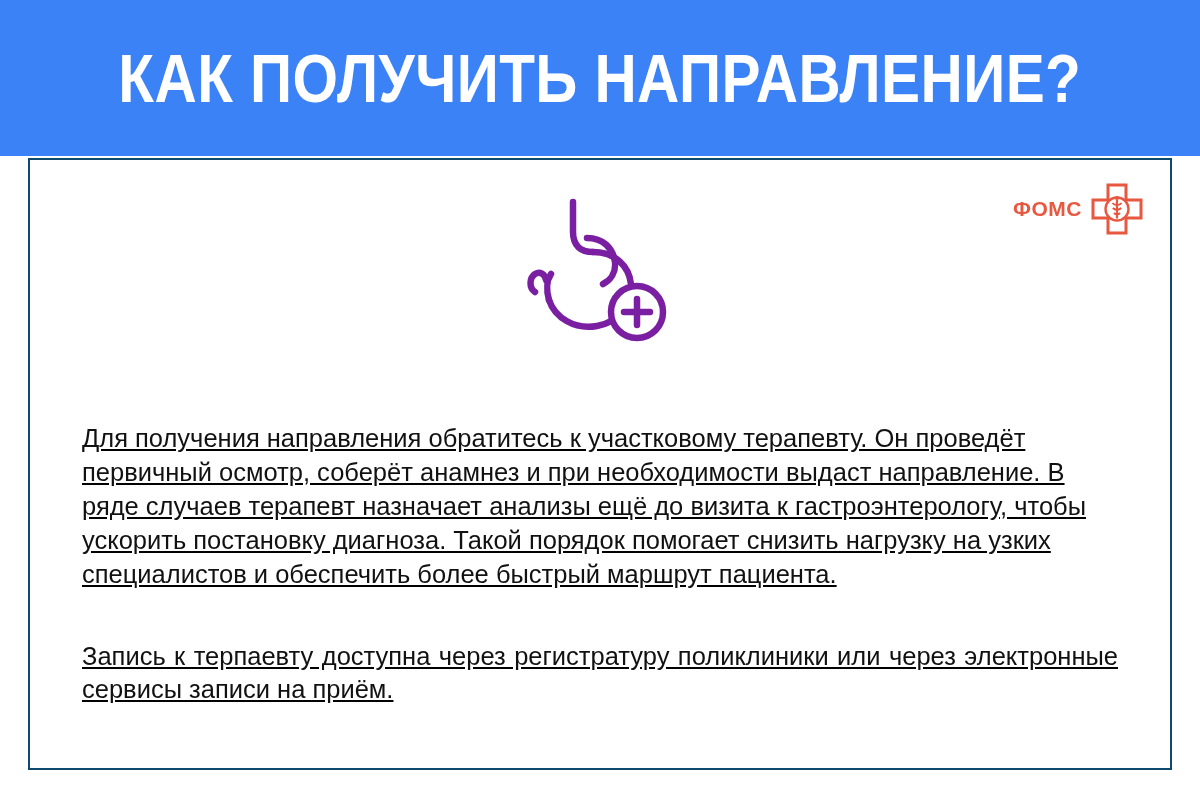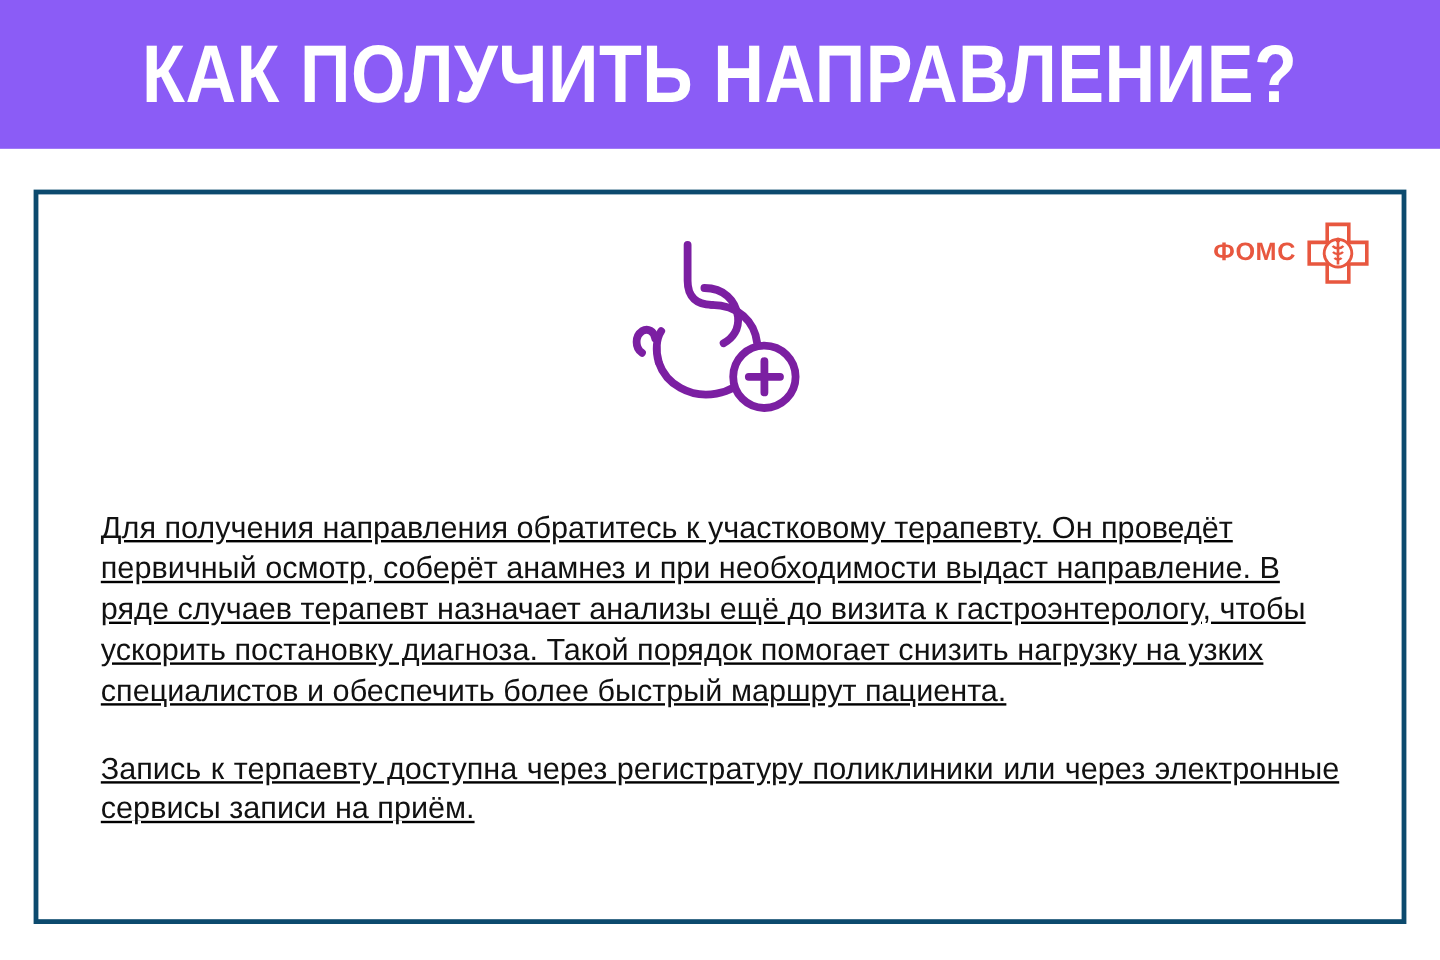--- a/index.html
+++ b/index.html
@@ -21,22 +21,22 @@
     background: #ffffff;
     box-sizing: border-box;
   }
 
   
   .header-band {
     position: absolute;
     left: 0;
     top: 0;
     width: 1200px;
-    height: 124px;
-    background: #8b5cf6;
+    height: 156px;
+    background: #3b82f6;
     display: flex;
     align-items: center;
     justify-content: center;
   }
   .header-title {
     color: #ffffff;
     font-family: "Liberation Sans", sans-serif;
     font-weight: bold;
     font-size: 68px;
     line-height: 1;
@@ -47,21 +47,21 @@
     white-space: nowrap;
   }
 
   
   .content-frame {
     position: absolute;
     left: 28px;
     top: 158px;
     width: 1144px;
     height: 612px;
-    border: 4px solid #0c4a6e;
+    border: 2px solid #0c4a6e;
     box-sizing: border-box;
     background: #ffffff;
   }
 
   
   .foms-logo {
     position: absolute;
     right: 26px;
     top: 22px;
     display: flex;
@@ -104,21 +104,21 @@
     font-family: "Liberation Sans", sans-serif;
     font-size: 25.5px;
     line-height: 1.33;
     margin: 0;
   }
   .para.justified {
     text-align: justify;
     text-align-last: left;
   }
   .para + .para {
-    margin-top: 31px;
+    margin-top: 48px;
   }
 </style>
 </head>
 <body>
 
 <div class="poster">
 
   <div class="header-band">
     <div class="header-title">КАК ПОЛУЧИТЬ НАПРАВЛЕНИЕ?</div>
   </div>

